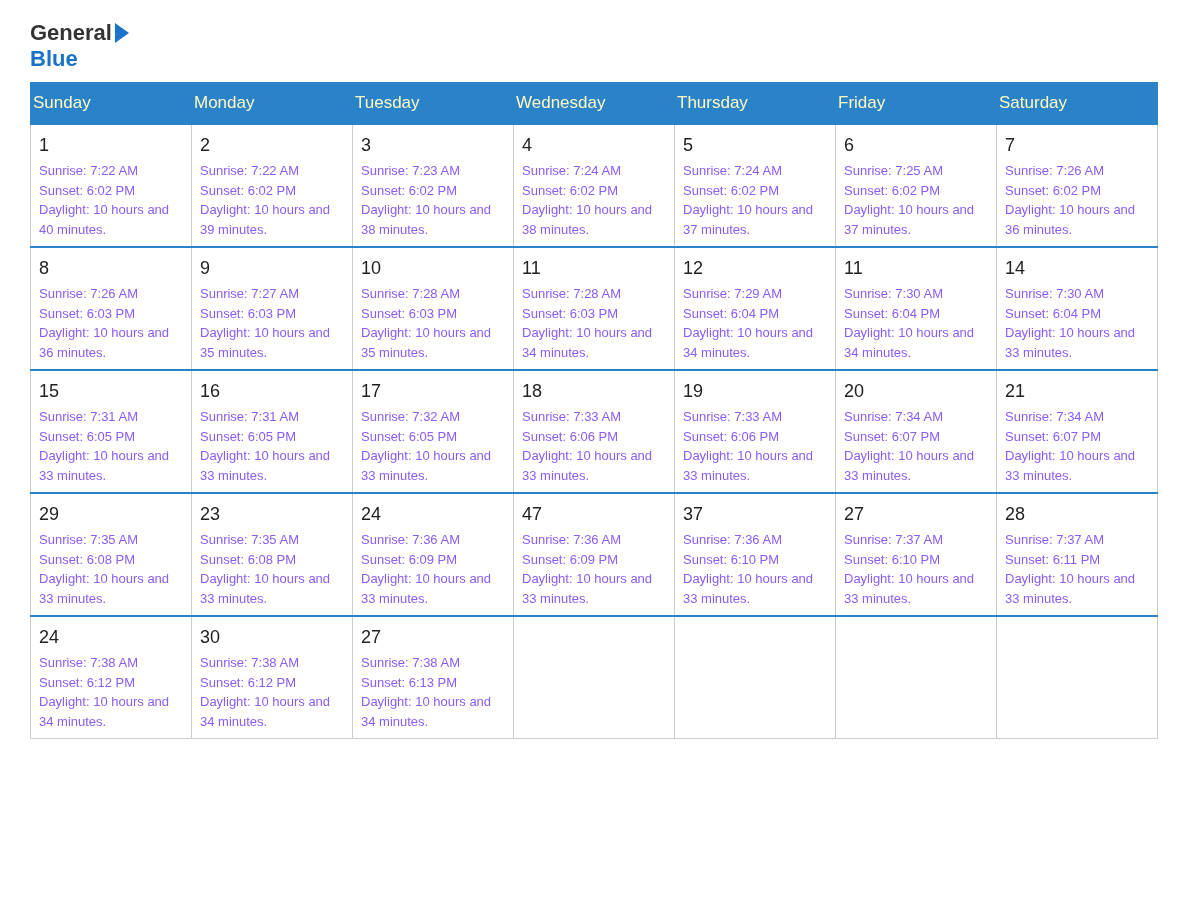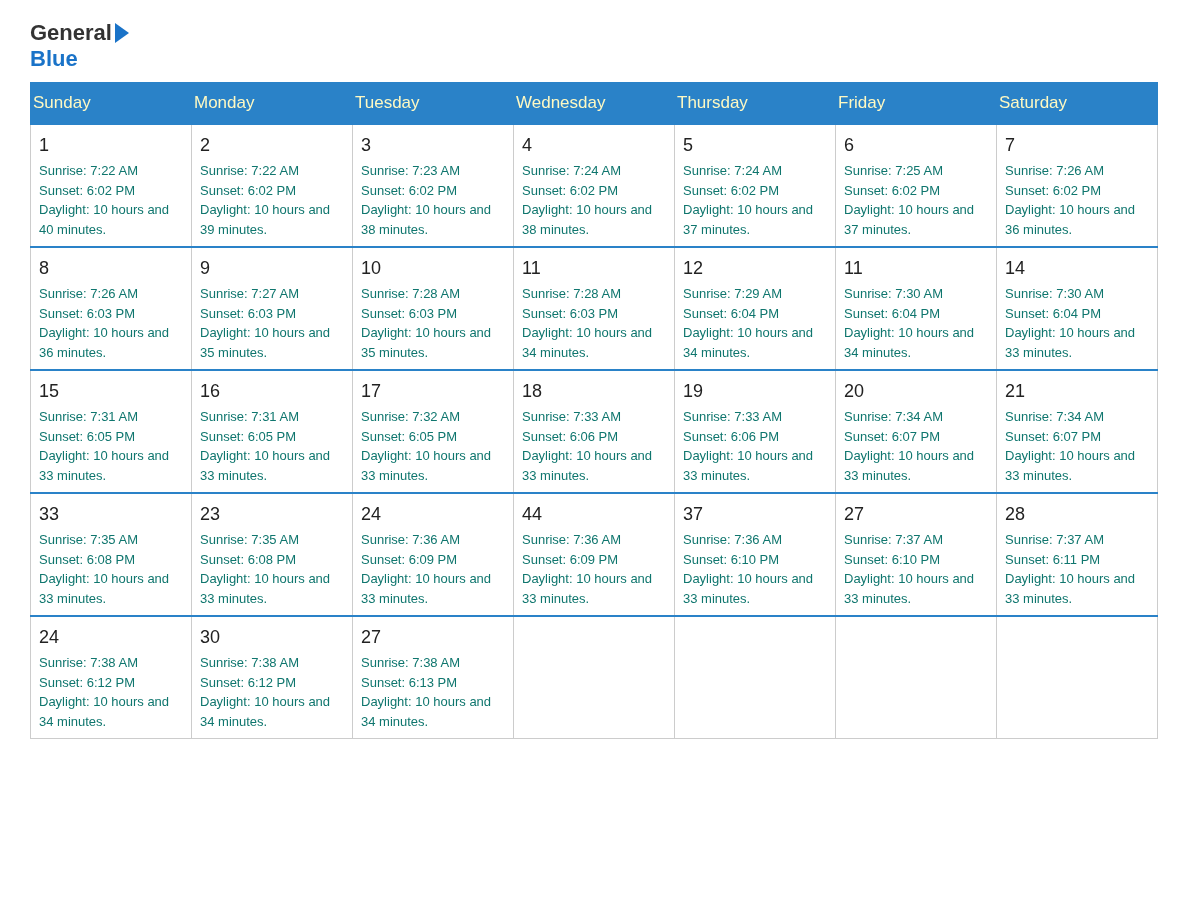--- a/index.html
+++ b/index.html
@@ -83,21 +83,21 @@
       font-size: 13px;
       line-height: 1.5;
     }
     .day-number {
       font-size: 18px;
       color: #222;
       margin-bottom: 2px;
       display: block;
     }
     .day-info {
-      color: #0f766e;
+      color: #8b5cf6;
       font-size: 13px;
       text-align: right;
     }
     .empty-cell {
       background: #fff;
     }
     .week-row td {
       border-top: 2px solid #2a82c8;
     }
   </style>
@@ -176,27 +176,27 @@
           <td><span class="day-number">18</span>
 <span class="day-info">Sunrise: 7:33 AM<br>Sunset: 6:06 PM<br>Daylight: 10 hours and 33 minutes.</span></td>
           <td><span class="day-number">19</span>
 <span class="day-info">Sunrise: 7:33 AM<br>Sunset: 6:06 PM<br>Daylight: 10 hours and 33 minutes.</span></td>
           <td><span class="day-number">20</span>
 <span class="day-info">Sunrise: 7:34 AM<br>Sunset: 6:07 PM<br>Daylight: 10 hours and 33 minutes.</span></td>
           <td><span class="day-number">21</span>
 <span class="day-info">Sunrise: 7:34 AM<br>Sunset: 6:07 PM<br>Daylight: 10 hours and 33 minutes.</span></td>
         </tr>
         <tr class="week-row">
-          <td><span class="day-number">33</span>
+          <td><span class="day-number">29</span>
 <span class="day-info">Sunrise: 7:35 AM<br>Sunset: 6:08 PM<br>Daylight: 10 hours and 33 minutes.</span></td>
           <td><span class="day-number">23</span>
 <span class="day-info">Sunrise: 7:35 AM<br>Sunset: 6:08 PM<br>Daylight: 10 hours and 33 minutes.</span></td>
           <td><span class="day-number">24</span>
 <span class="day-info">Sunrise: 7:36 AM<br>Sunset: 6:09 PM<br>Daylight: 10 hours and 33 minutes.</span></td>
-          <td><span class="day-number">44</span>
+          <td><span class="day-number">47</span>
 <span class="day-info">Sunrise: 7:36 AM<br>Sunset: 6:09 PM<br>Daylight: 10 hours and 33 minutes.</span></td>
           <td><span class="day-number">37</span>
 <span class="day-info">Sunrise: 7:36 AM<br>Sunset: 6:10 PM<br>Daylight: 10 hours and 33 minutes.</span></td>
           <td><span class="day-number">27</span>
 <span class="day-info">Sunrise: 7:37 AM<br>Sunset: 6:10 PM<br>Daylight: 10 hours and 33 minutes.</span></td>
           <td><span class="day-number">28</span>
 <span class="day-info">Sunrise: 7:37 AM<br>Sunset: 6:11 PM<br>Daylight: 10 hours and 33 minutes.</span></td>
         </tr>
         <tr class="week-row">
           <td><span class="day-number">24</span>

